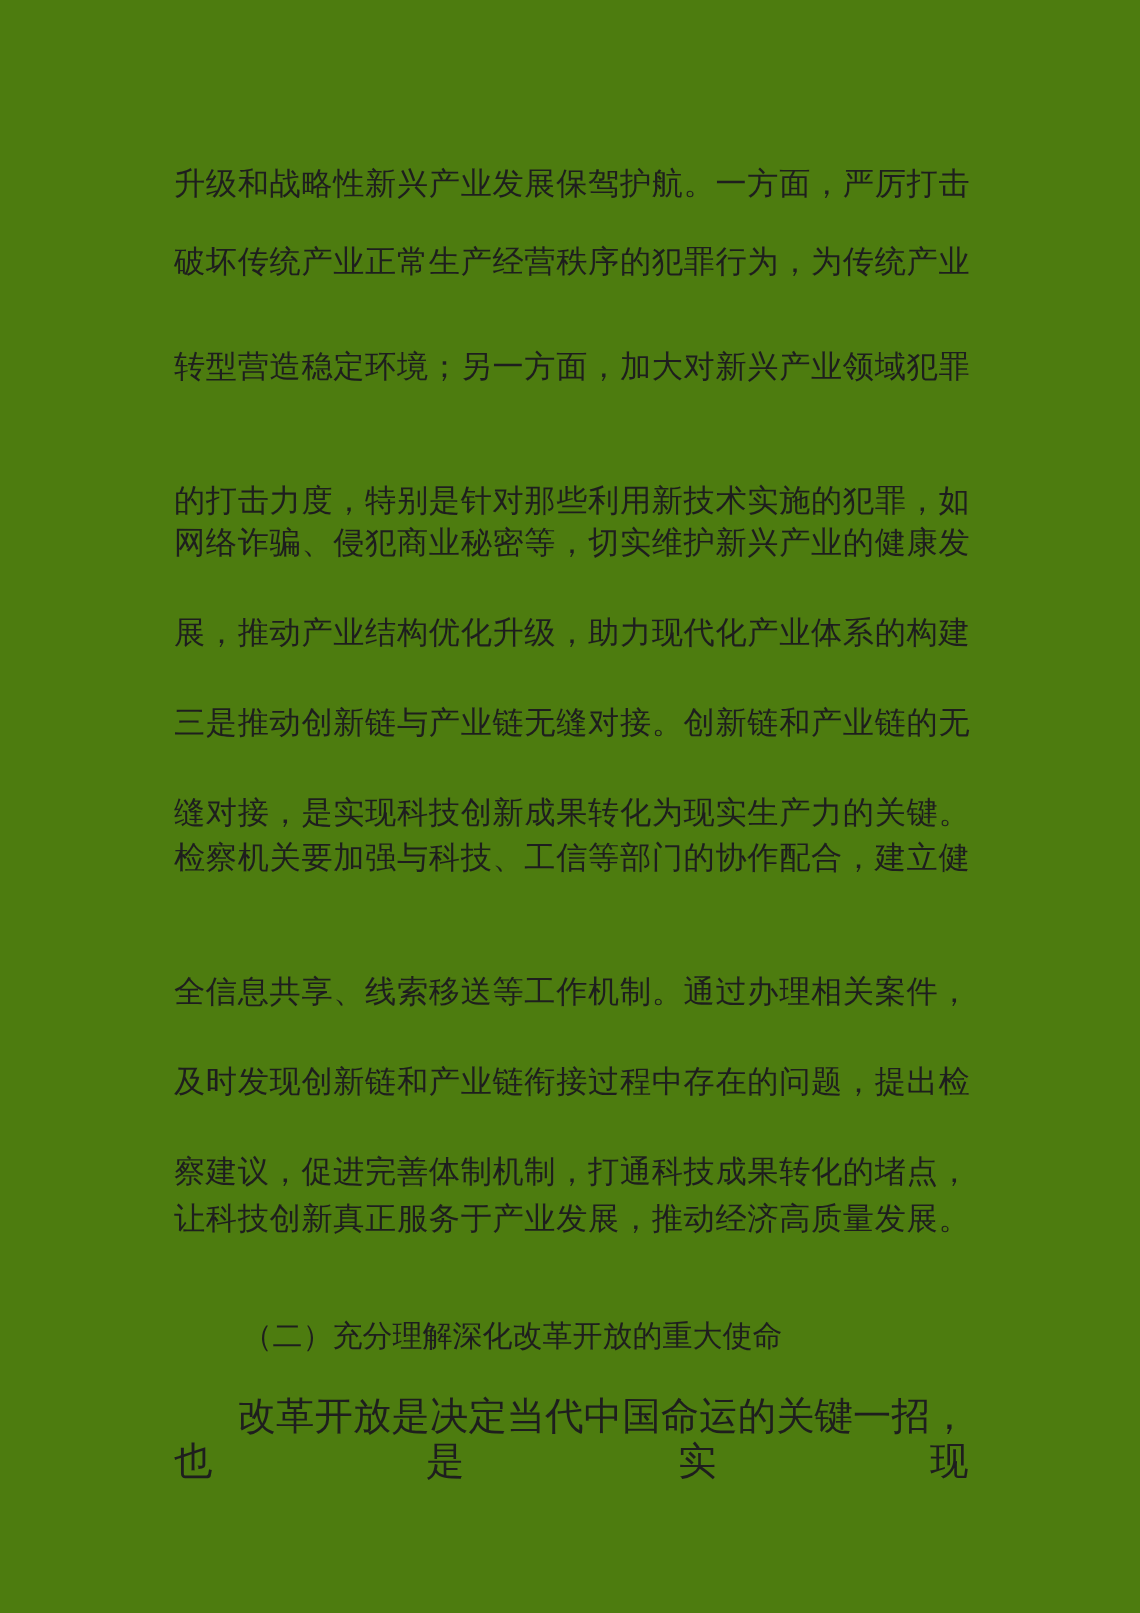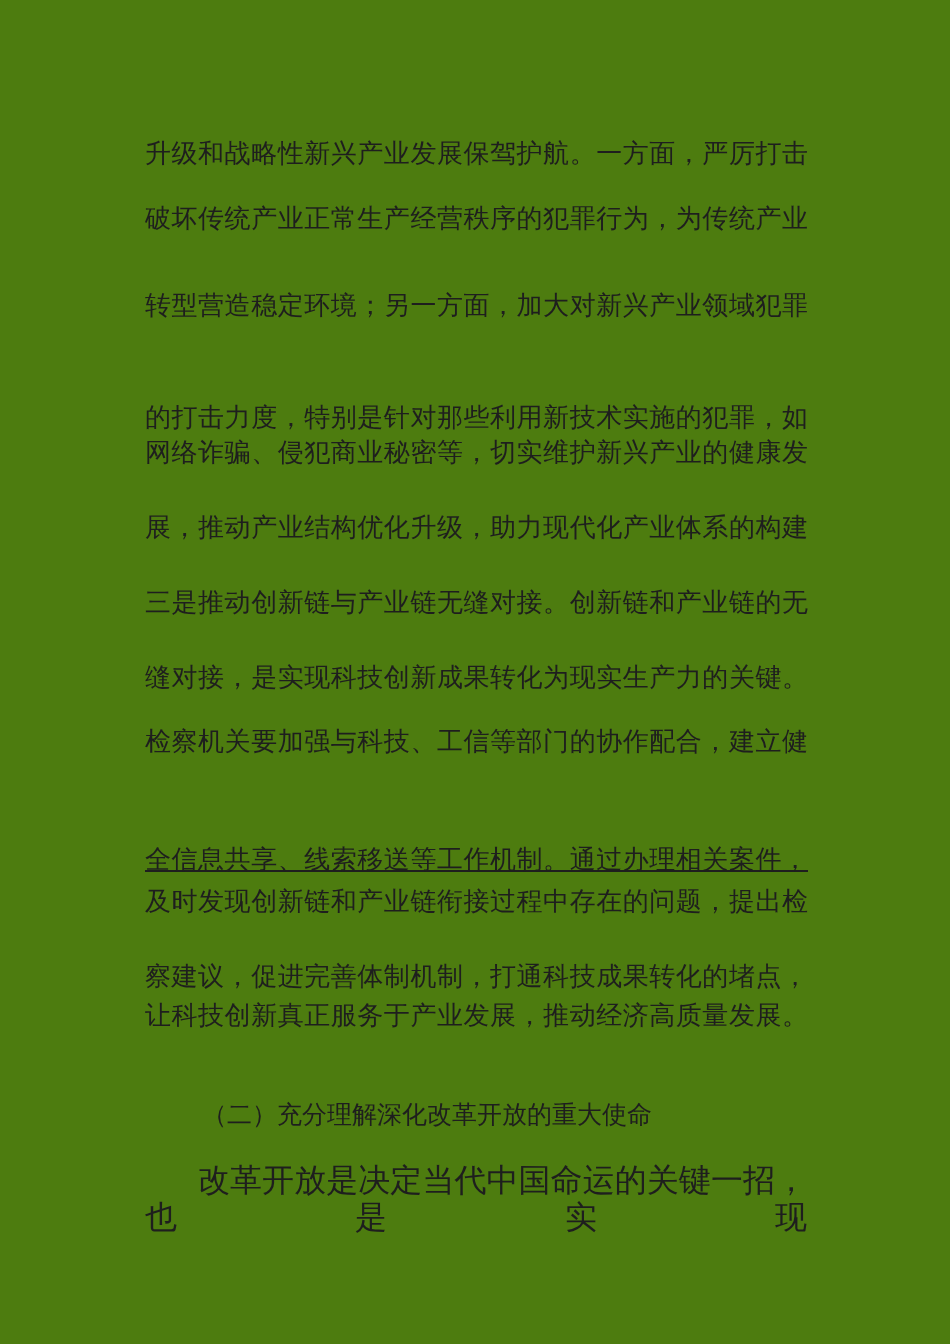--- a/index.html
+++ b/index.html
@@ -31,22 +31,22 @@
   }
   
   .l1  { top: 139px; }
   .l2  { top: 204px; }
   .l3  { top: 291px; }
   .l4  { top: 364px; margin-top: 39px; }
   .l5  { top: 438px; }
   .l6  { top: 513px; }
   .l7  { top: 588px; }
   .l8  { top: 663px; }
-  .l9  { top: 729px; font-family: Liberation Mono, monospace; }
-  .l10 { top: 845px; text-decoration: underline; }
+  .l9  { top: 700px; }
+  .l10 { top: 812px; }
   .l11 { top: 887px; }
   .l12 { top: 962px; }
   .l13 { top: 1001px; }
   .section-heading {
     position: absolute;
     left: 145px;
     top: 1101px;
     width: 663px;
     font-size: 25px;
     line-height: 1.15;

